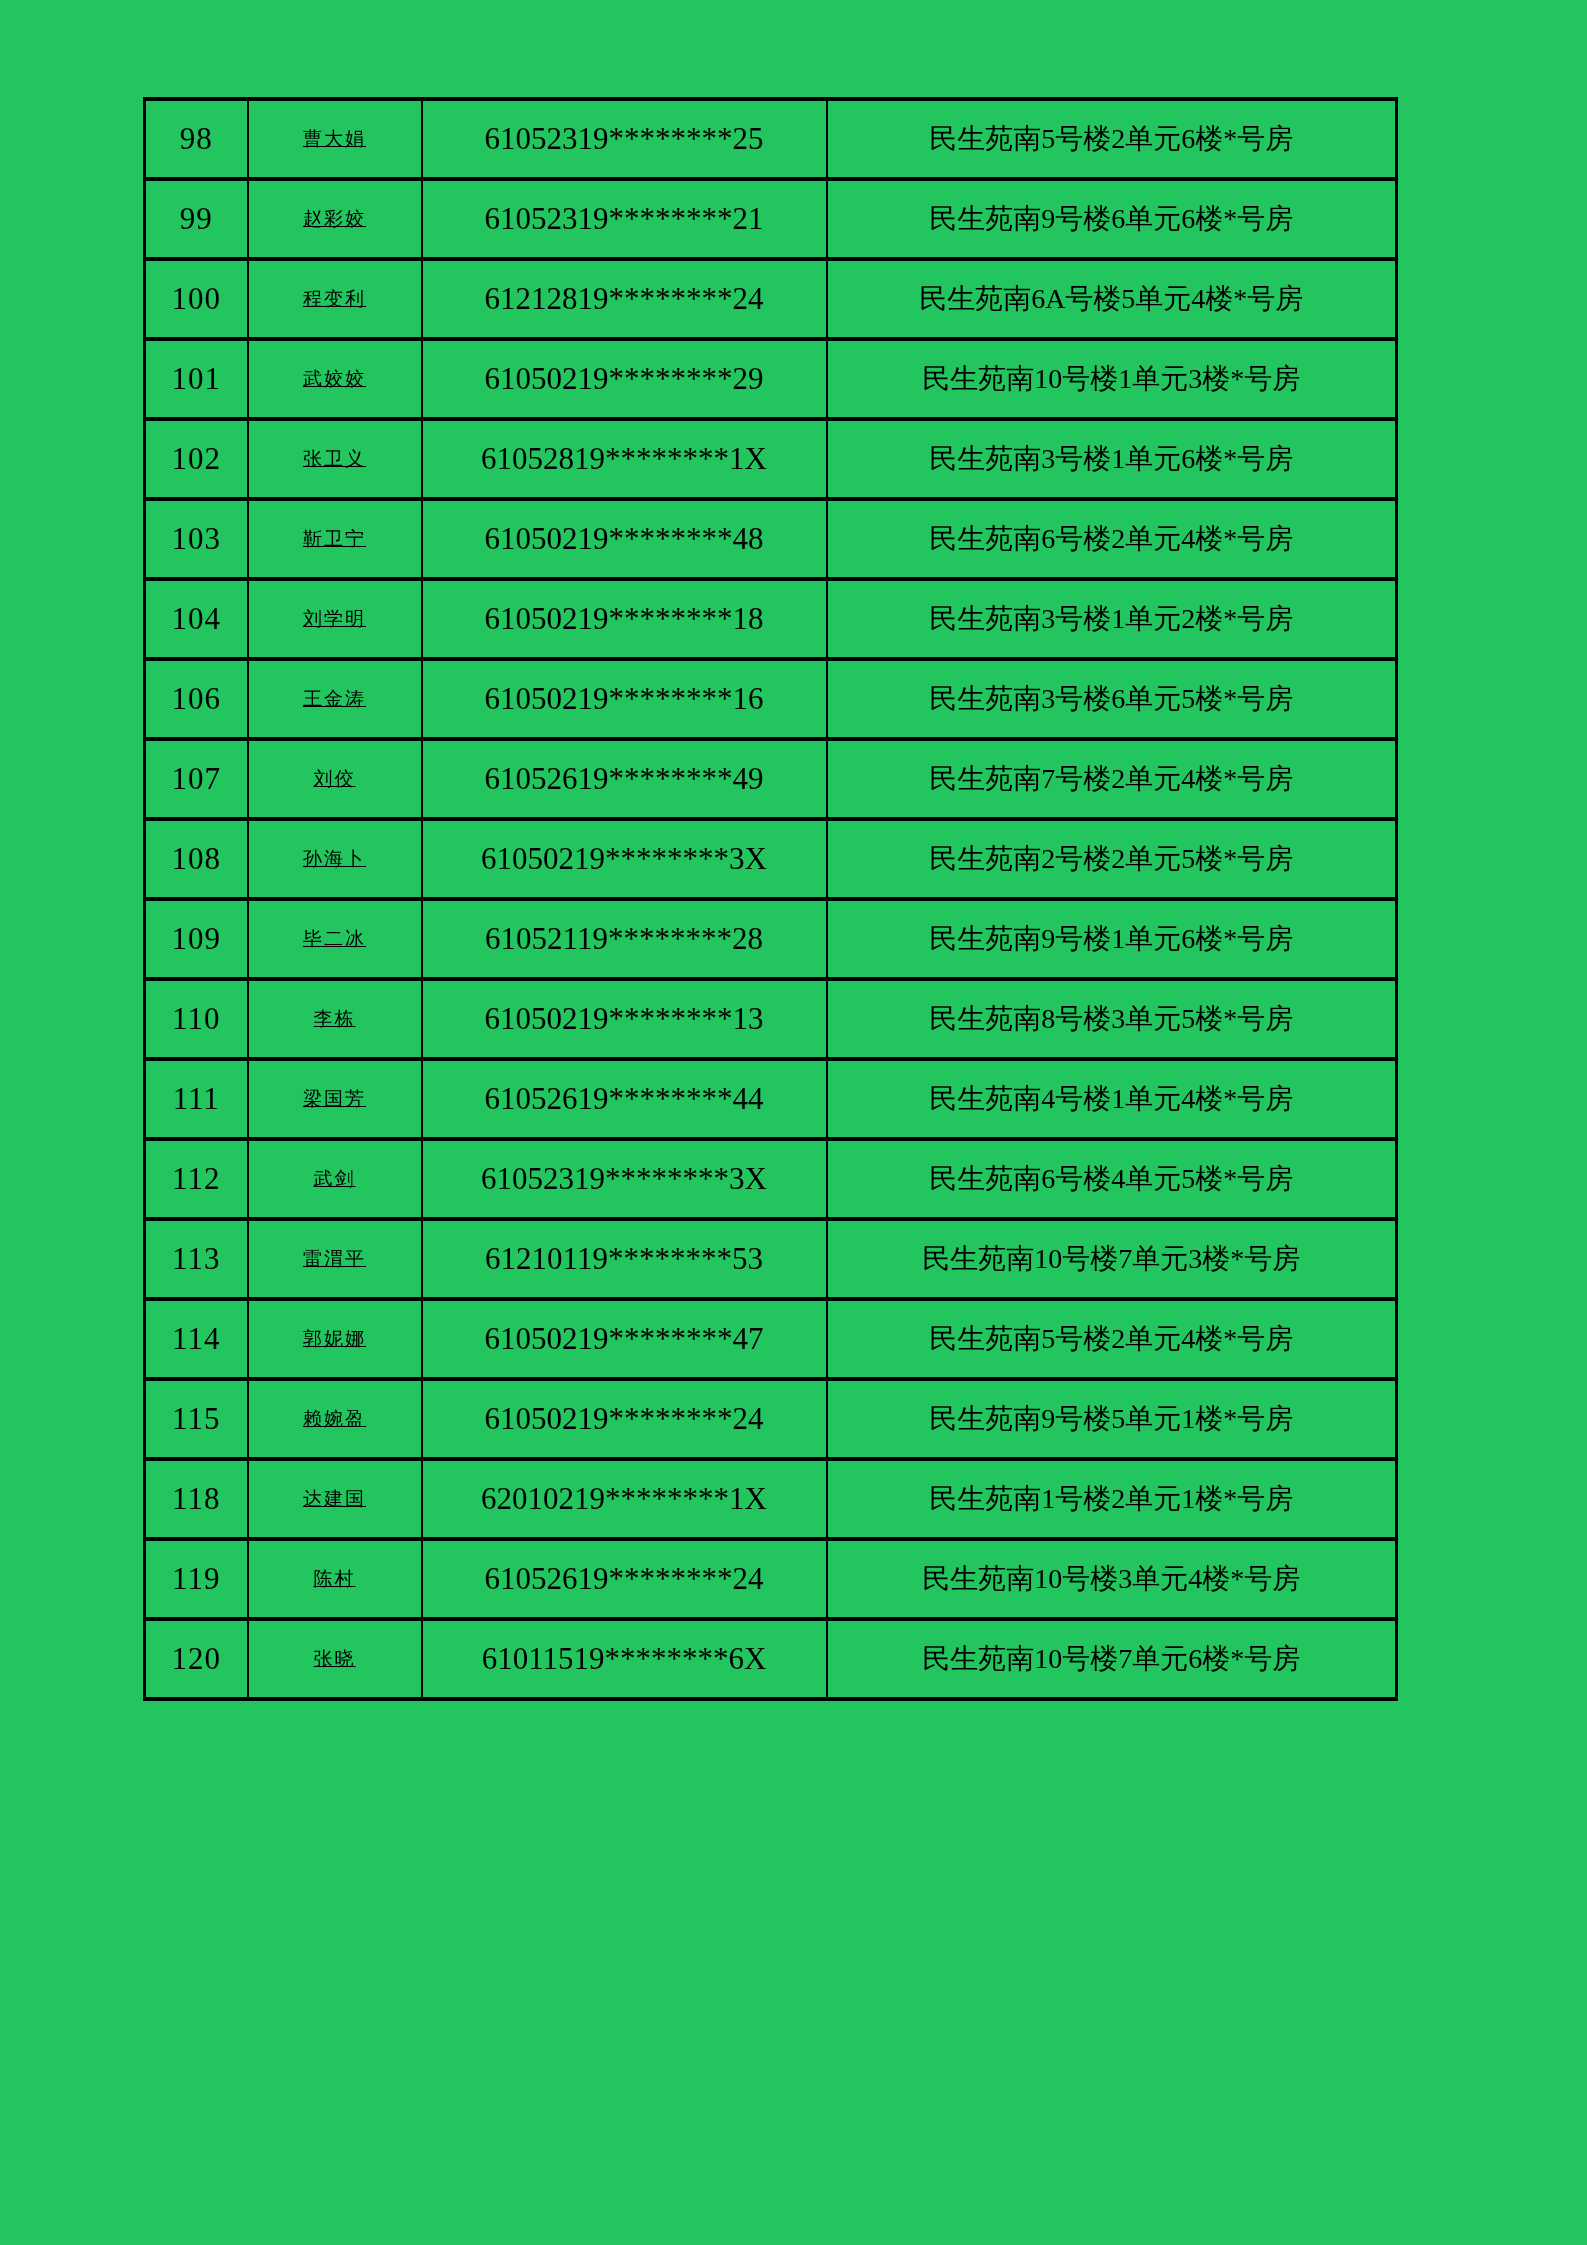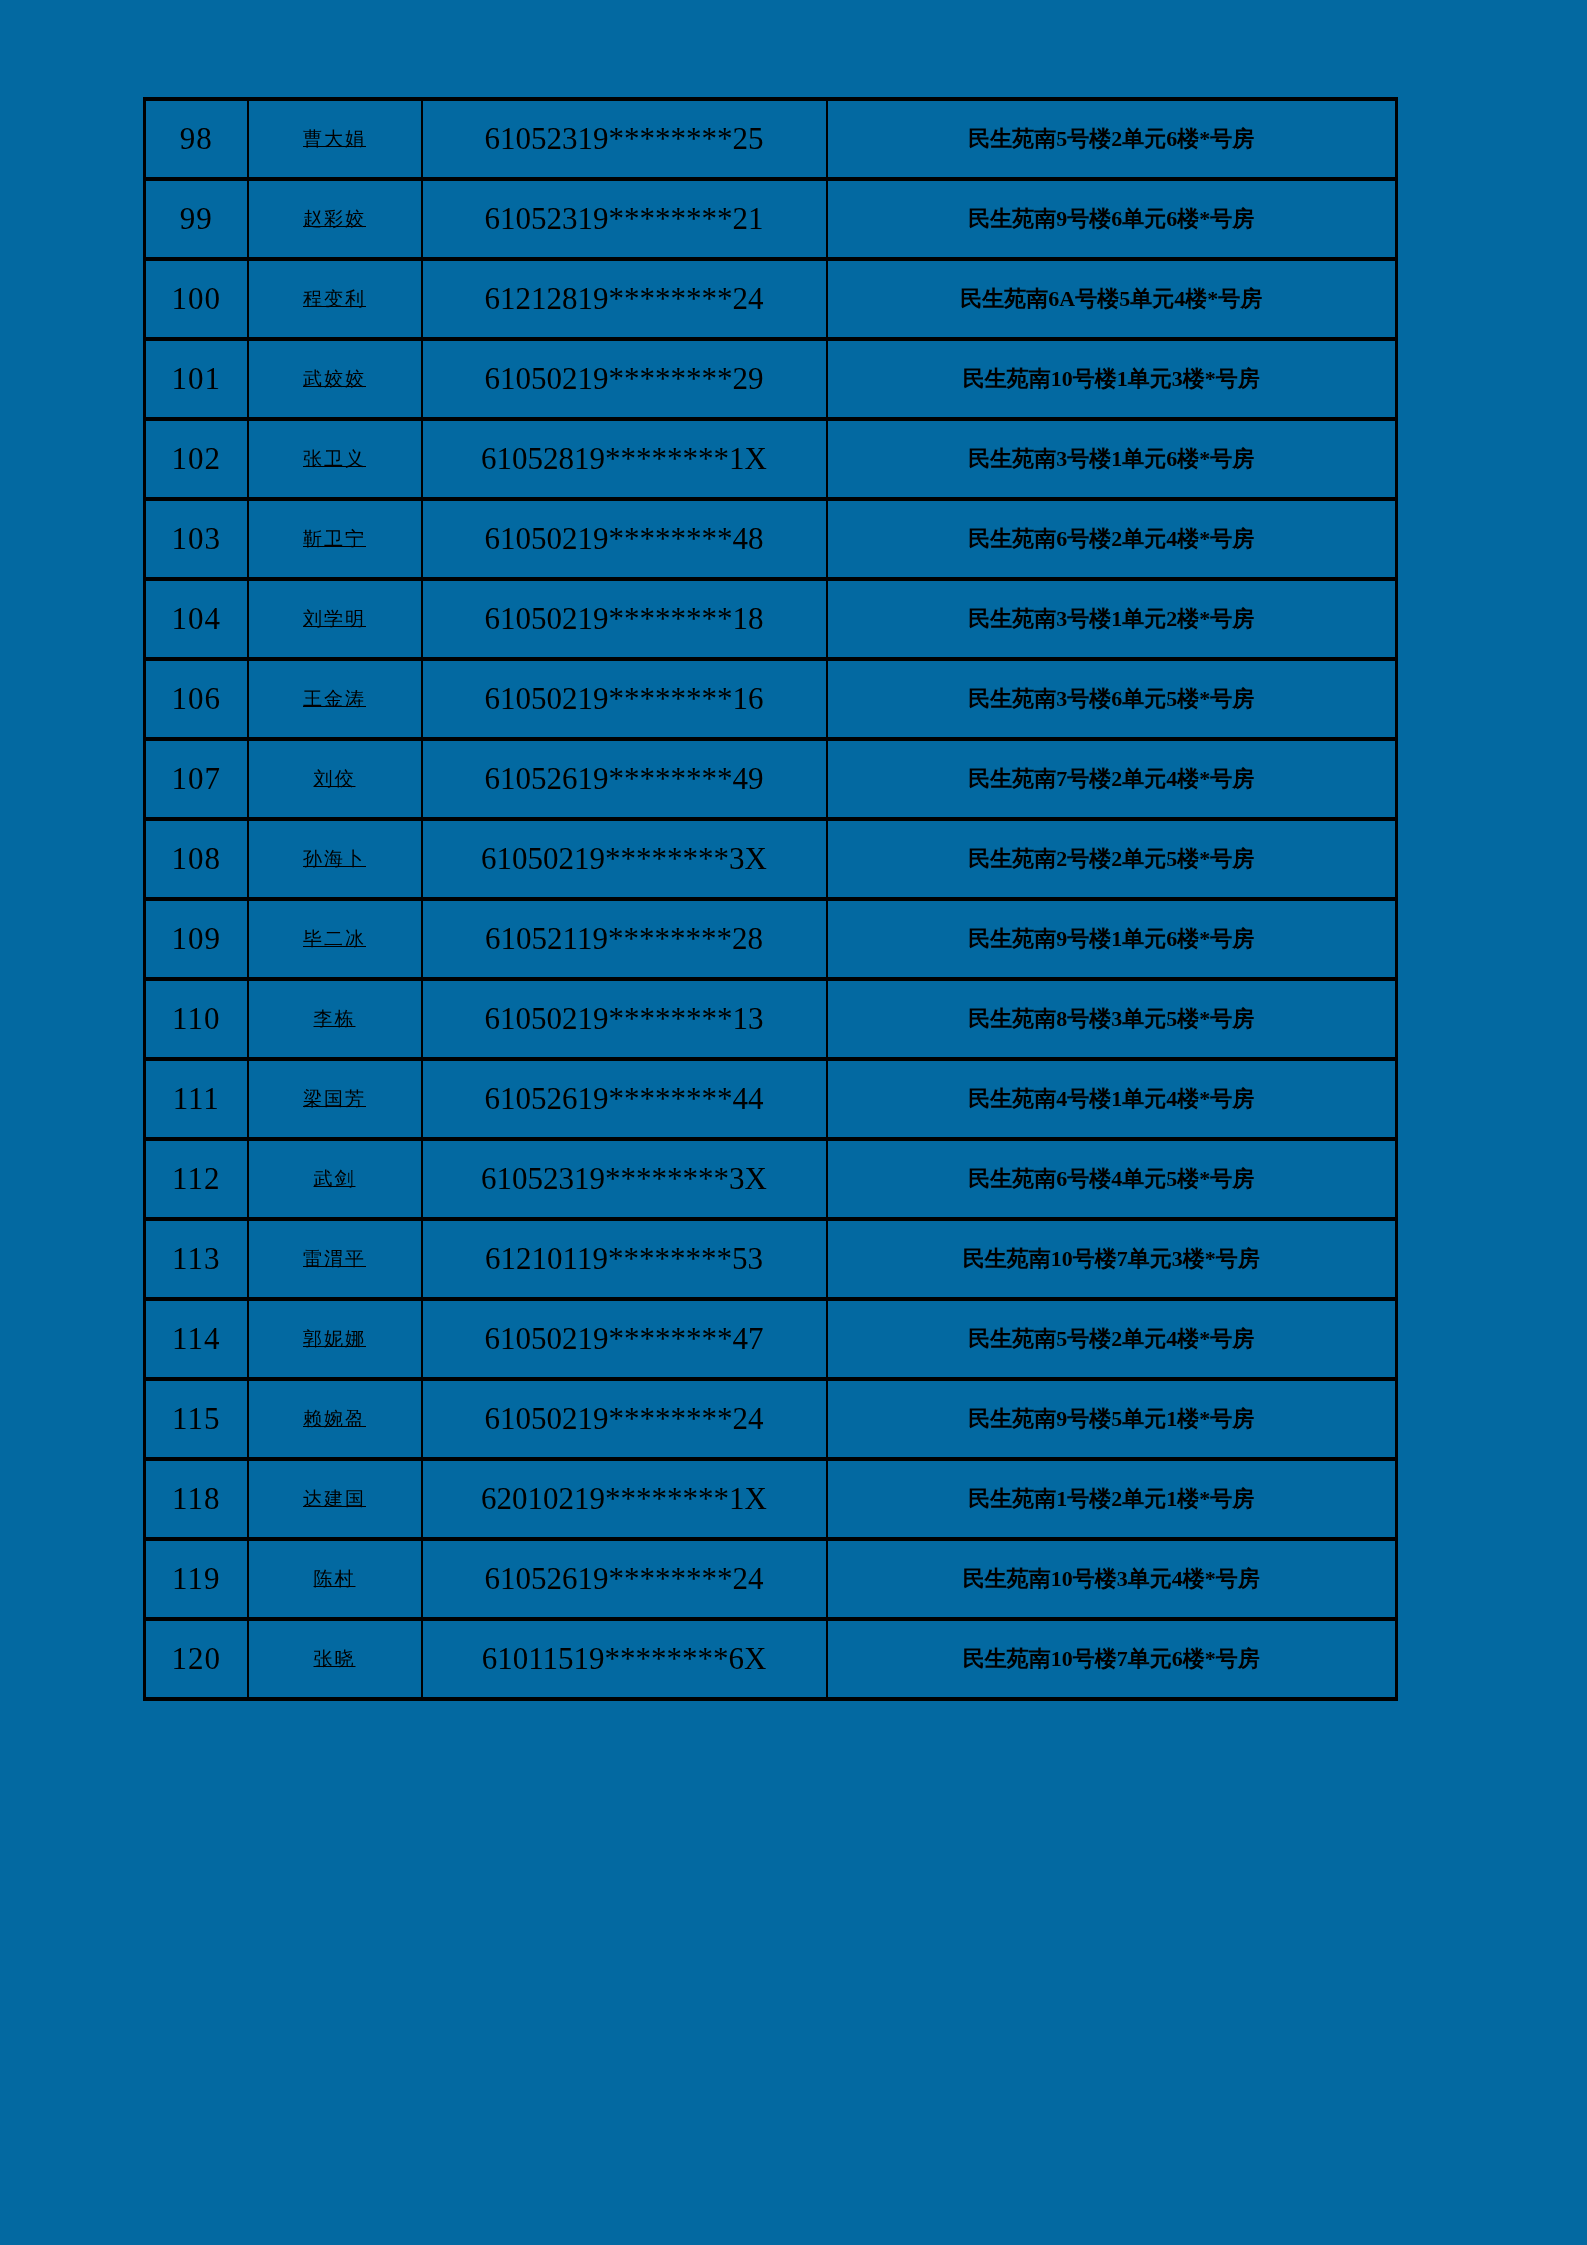--- a/index.html
+++ b/index.html
@@ -12,21 +12,21 @@
     height: 2245px;
     position: relative;
     font-family: "Liberation Serif", "DejaVu Serif", serif;
     color: #000000;
   }
   .doc-page {
     position: absolute;
     left: 0; top: 0;
     width: 1587px;
     height: 2245px;
-    background: #0369a1;
+    background: #22c55e;
   }
   table.roster {
     position: absolute;
     left: 143px;
     top: 97px;
     width: 1252px;
     border-collapse: collapse;
     table-layout: fixed;
   }
   table.roster td {
@@ -53,22 +53,21 @@
   td.cell-name {
     font-size: 19px;
     letter-spacing: 2px;
     text-decoration: underline;
   }
   td.cell-id {
     font-size: 31px;
     margin-left: 28px;
   }
   td.cell-address {
-    font-size: 22px;
-    font-weight: bold;
+    font-size: 28px;
   }
 </style>
 </head>
 <body>
 
 <div class="doc-page">
   <table class="roster">
     <colgroup>
       <col class="c-no">
       <col class="c-name">

